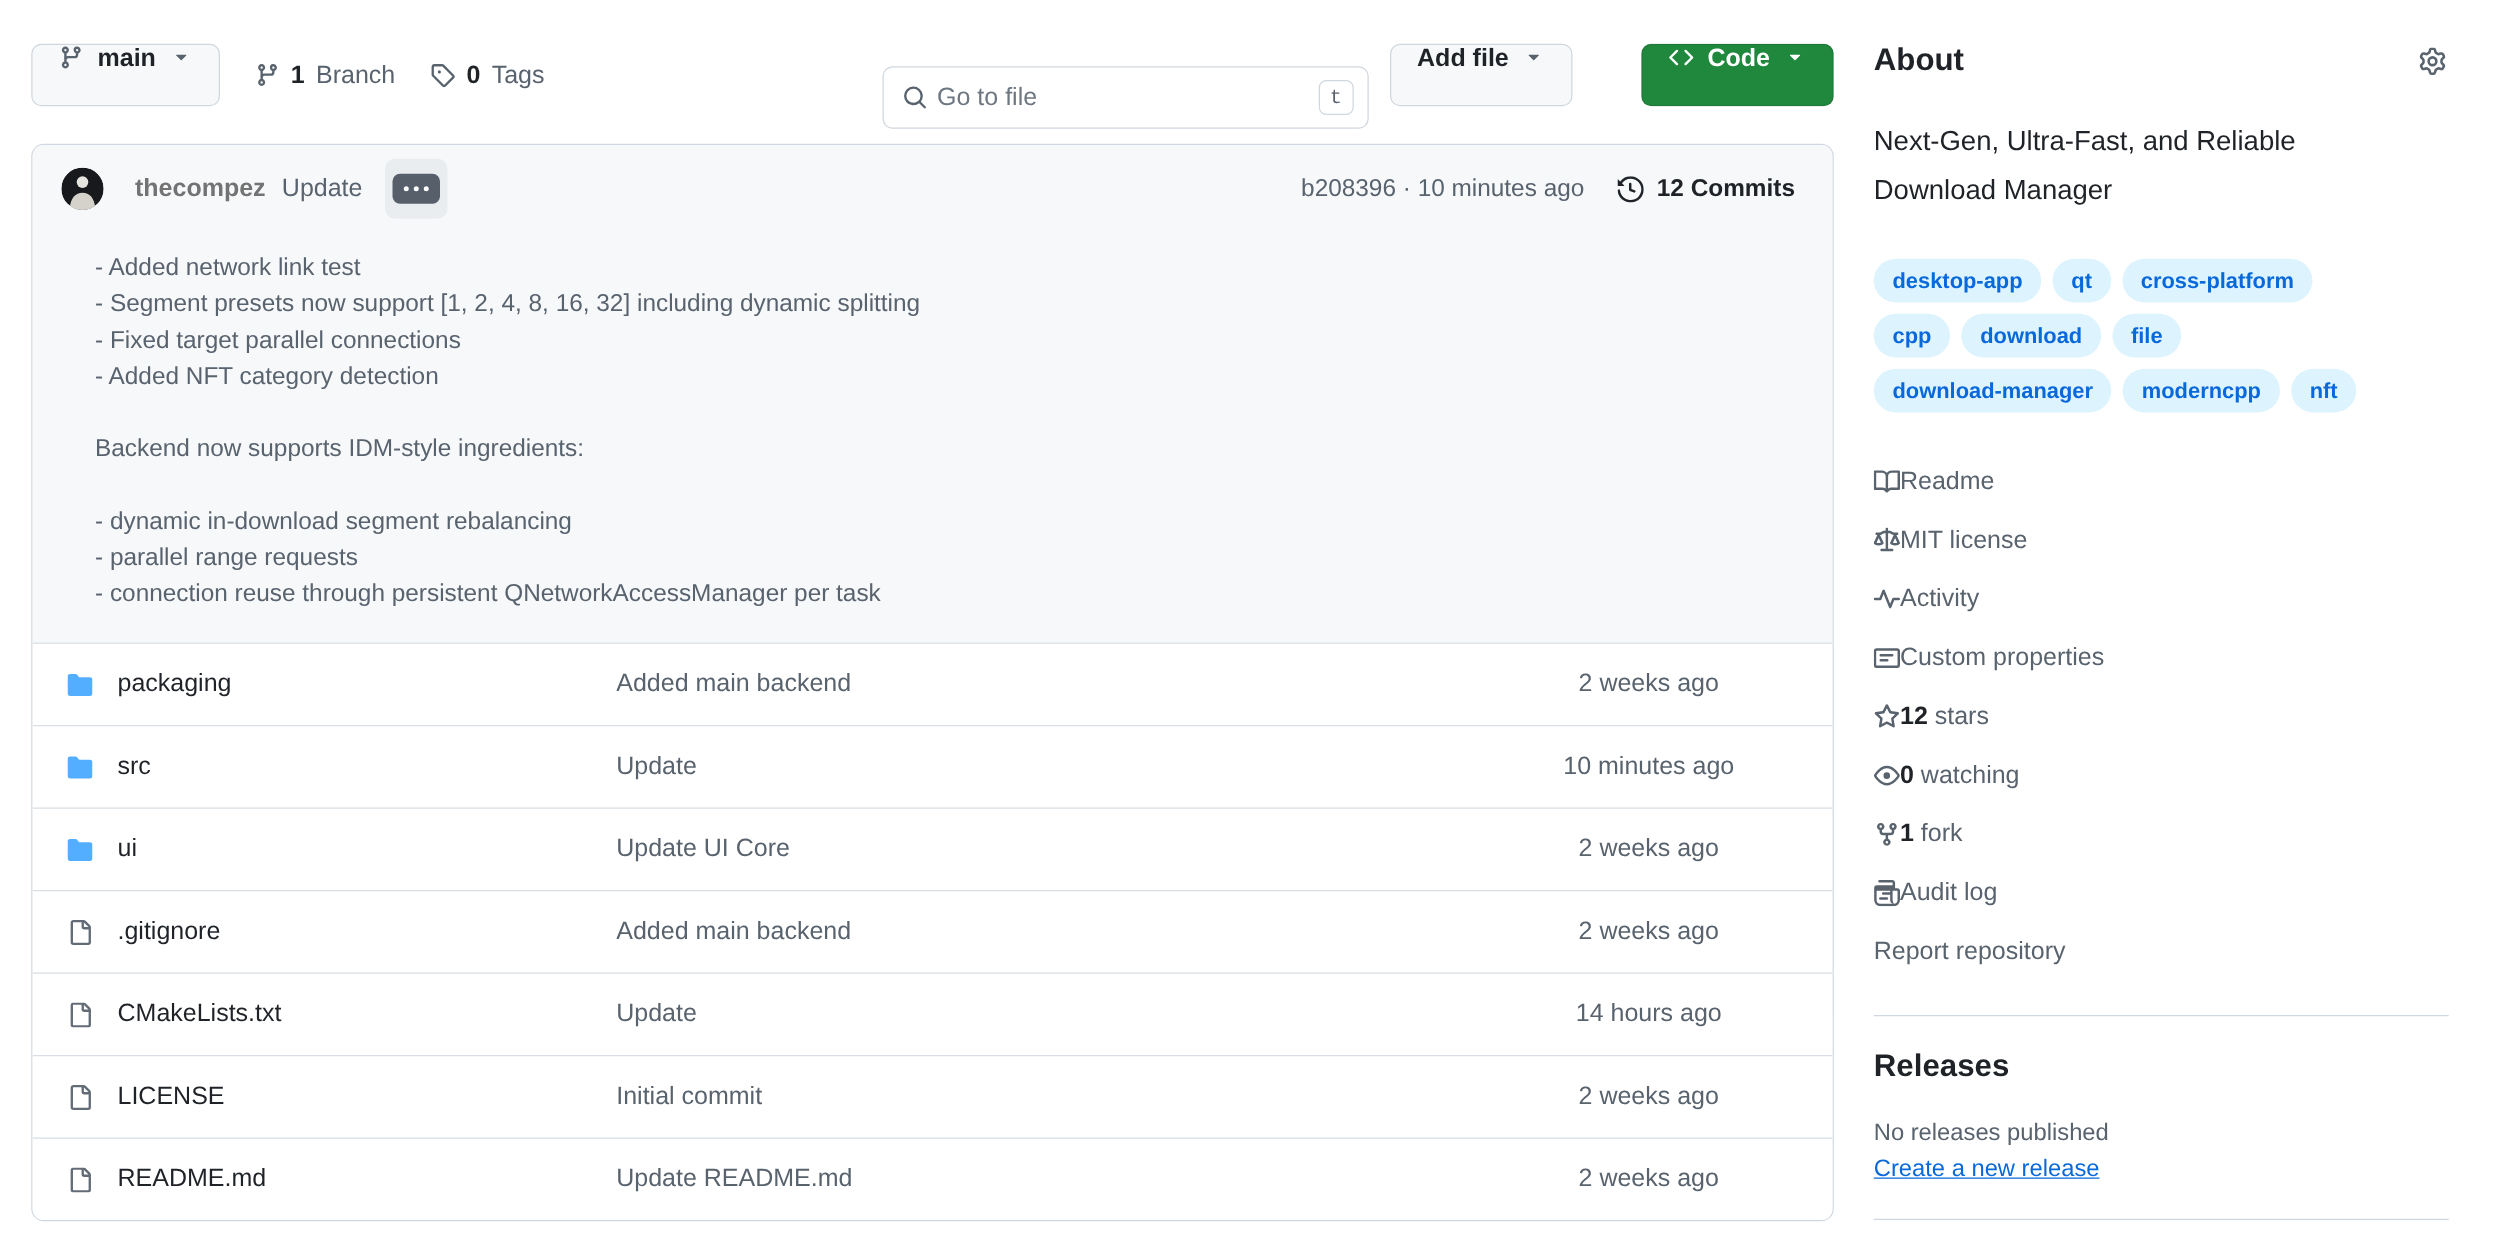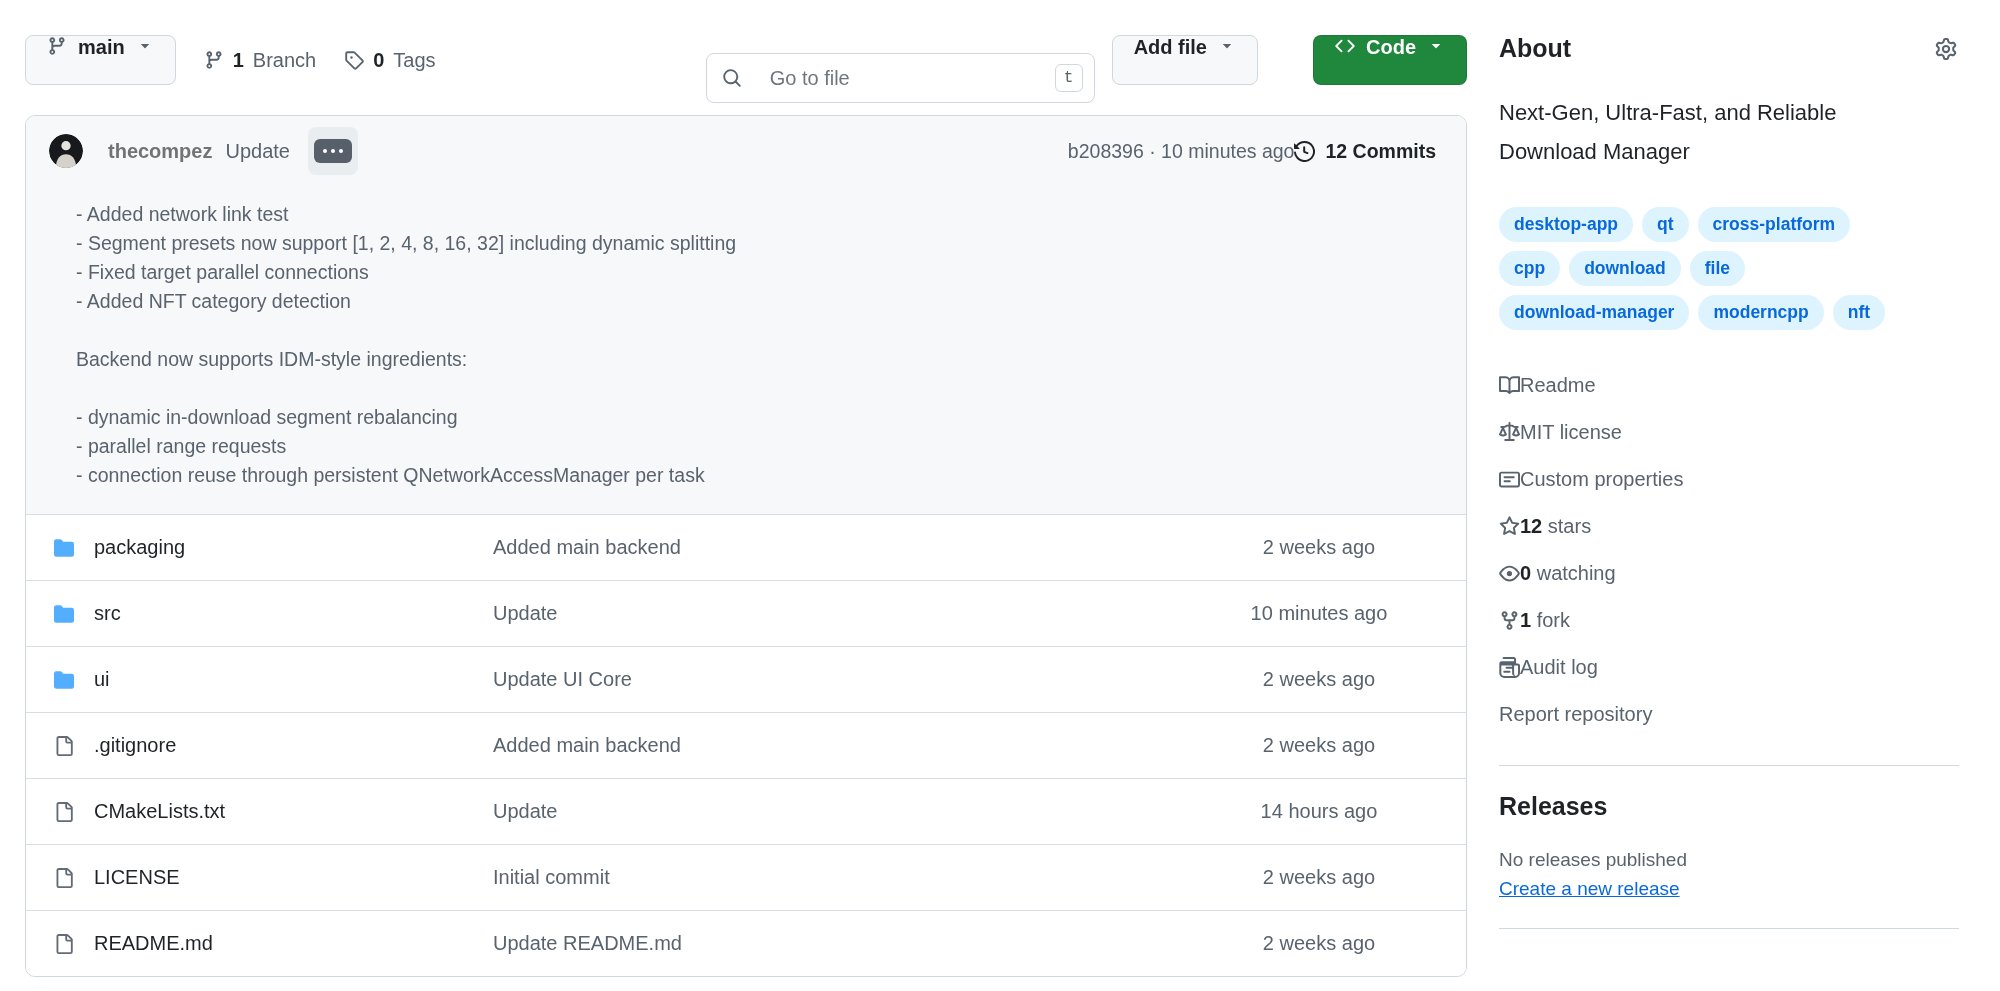--- a/index.html
+++ b/index.html
@@ -13,38 +13,38 @@
   .toolbar-left { display:flex; align-items:center; }
   .toolbar-right { display:flex; align-items:center; gap:17px; }
   .btn { display:inline-flex; align-items:flex-start; gap:11px; height:50px; padding:0 21px; border:1px solid #d0d7de; border-radius:8px;
          background:#f6f8fa; font-size:20px; font-weight:700; color:#1f2328; cursor:pointer; font-family:inherit; }
   .btn .octicon { color:#59636e; }
   .btn-primary { background:#1f883d; border-color:rgba(31,35,40,0.15); color:#ffffff;margin-left:38px; }
   .btn-primary .octicon { color:#ffffff; }
   .count-link { display:inline-flex; align-items:center; gap:9px; margin-left:28px; font-size:20px; color:#59636e; text-decoration:none; cursor:pointer; }
   .count-link b { color:#1f2328; font-weight:700; }
   .count-link .octicon { color:#59636e; }
-  .search { display:flex; align-items:center; gap:28px; width:389px; height:50px; border:1px solid #d0d7de; border-radius:8px;
+  .search { display:flex; align-items:center; gap:8px; width:389px; height:50px; border:1px solid #d0d7de; border-radius:8px;
             background:#fff; padding:0 11px 0 15px; color:#59636e;margin-top:36px; }
   .search input { flex:1; border:none; outline:none; font-size:20px; color:#1f2328; font-family:inherit; min-width:0; background:transparent; }
   .search input::placeholder { color:#6e7781; }
   .kbd { width:28px; height:28px; border:1px solid #d0d7de; border-radius:6px; display:flex; align-items:center; justify-content:center;
          font-size:16px; color:#59636e; font-family:"Liberation Mono",monospace; }
 
   
   .repo-box { margin-top:30px; border:1px solid #d0d7de; border-radius:10px; overflow:hidden; }
   .commit-header { background:#f6f8fa; height:70px; display:flex; align-items:center; padding:0 30px 0 23px; }
   .avatar { width:34px; height:34px; border-radius:50%; overflow:hidden; flex:none; cursor:pointer; }
   .author { font-size:20px; font-weight:700; color:#737373; margin-left:25px; text-decoration:none; cursor:pointer; }
   .commit-msg { font-size:20px; color:#59636e; margin-left:13px; text-decoration:none; cursor:pointer; }
   .ellipsis-btn { margin-left:18px; width:50px; height:48px; border:none; background:#eaedf0; border-radius:8px;
                   display:flex; align-items:center; justify-content:center; cursor:pointer; }
   .ellipsis-inner { width:38px; height:24px; background:#57606a; border-radius:6px; display:flex; align-items:center; justify-content:center; gap:4px; }
   .ellipsis-inner i { width:4px; height:4px; border-radius:50%; background:#ffffff; }
-  .commit-meta { margin-left:auto; display:flex; align-items:center; }
+  .commit-meta { margin-left:auto; display:flex; align-items:center; gap:27px; }
   .sha-time { font-size:19.5px; color:#59636e; text-decoration:none; cursor:pointer; }
   .commits-link { display:inline-flex; align-items:center; gap:10px; text-decoration:none; cursor:pointer; }
   .commits-link .octicon { color:#1f2328; }
   .commits-count { font-size:19.5px; font-weight:700; color:#1f2328; }
   .commit-desc { background:#f6f8fa; padding:14px 30px 24px 50px; font-size:19.5px; line-height:29px; color:#59636e; white-space:pre-line; }
 
   
   .file-row { display:flex; align-items:center; height:66px; border-top:1px solid #d8dee4; padding:0 32px 0 28px; background:#fff; }
   .cell-name { display:flex; align-items:center; gap:20px; width:439px; flex:none; }
   .cell-name .octicon-dir { color:#54aeff; }
@@ -280,20 +280,26 @@
           <span>Readme</span>
         </li>
         <li class="meta-item">
           <svg class="octicon " width="21" height="21" viewBox="0 0 16 16" fill="currentColor" aria-hidden="true">
             <path d="M8.75.75V2h.985c.304 0 .603.08.867.231l1.29.736c.038.022.08.033.124.033h2.234a.75.75 0 0 1 0 1.5h-.427l2.111 4.692a.75.75 0 0 1-.154.838l-.53-.53.529.531-.001.002-.002.002-.006.006-.016.015-.045.04c-.21.176-.441.327-.686.45C14.556 10.78 13.88 11 13 11a4.498 4.498 0 0 1-2.023-.454 3.544 3.544 0 0 1-.686-.45l-.045-.04-.016-.015-.006-.006-.004-.004v-.001a.75.75 0 0 1-.154-.838L12.178 4.5h-.162c-.305 0-.604-.079-.868-.231l-1.29-.736a.245.245 0 0 0-.124-.033H8.75V13h2.5a.75.75 0 0 1 0 1.5h-6.5a.75.75 0 0 1 0-1.5h2.5V3.5h-.984a.245.245 0 0 0-.124.033l-1.289.737c-.265.15-.564.23-.869.23h-.162l2.112 4.692a.75.75 0 0 1-.154.838l-.53-.53.529.531-.001.002-.002.002-.006.006-.016.015-.045.04c-.21.176-.441.327-.686.45C4.556 10.78 3.88 11 3 11a4.498 4.498 0 0 1-2.023-.454 3.544 3.544 0 0 1-.686-.45l-.045-.04-.016-.015-.006-.006-.004-.004v-.001a.75.75 0 0 1-.154-.838L2.178 4.5H1.75a.75.75 0 0 1 0-1.5h2.234a.249.249 0 0 0 .125-.033l1.288-.737c.265-.15.564-.23.869-.23h.984V.75a.75.75 0 0 1 1.5 0Zm2.945 8.477c.285.135.718.273 1.305.273s1.02-.138 1.305-.273L13 6.327Zm-10 0c.285.135.718.273 1.305.273s1.02-.138 1.305-.273L3 6.327Z"></path>
           </svg>
           <span>MIT license</span>
         </li>
         <li class="meta-item">
           <svg class="octicon " width="21" height="21" viewBox="0 0 16 16" fill="currentColor" aria-hidden="true">
+            <path d="M6 2c.306 0 .582.187.696.471L10 10.731l1.304-3.26A.751.751 0 0 1 12 7h3.25a.75.75 0 0 1 0 1.5h-2.742l-1.812 4.528a.751.751 0 0 1-1.392 0L6 4.77 4.696 8.03A.75.75 0 0 1 4 8.5H.75a.75.75 0 0 1 0-1.5h2.742l1.812-4.529A.751.751 0 0 1 6 2Z"></path>
+          </svg>
+          <span>Activity</span>
+        </li>
+        <li class="meta-item">
+          <svg class="octicon " width="21" height="21" viewBox="0 0 16 16" fill="currentColor" aria-hidden="true">
             <path d="M0 3.75C0 2.784.784 2 1.75 2h12.5c.966 0 1.75.784 1.75 1.75v8.5A1.75 1.75 0 0 1 14.25 14H1.75A1.75 1.75 0 0 1 0 12.25Zm1.75-.25a.25.25 0 0 0-.25.25v8.5c0 .138.112.25.25.25h12.5a.25.25 0 0 0 .25-.25v-8.5a.25.25 0 0 0-.25-.25ZM3.5 6.25a.75.75 0 0 1 .75-.75h7a.75.75 0 0 1 0 1.5h-7a.75.75 0 0 1-.75-.75Zm.75 2.25h4a.75.75 0 0 1 0 1.5h-4a.75.75 0 0 1 0-1.5Z"></path>
           </svg>
           <span>Custom properties</span>
         </li>
         <li class="meta-item">
           <svg class="octicon " width="21" height="21" viewBox="0 0 16 16" fill="currentColor" aria-hidden="true">
             <path d="M8 .25a.75.75 0 0 1 .673.418l1.882 3.815 4.21.612a.75.75 0 0 1 .416 1.279l-3.046 2.97.719 4.192a.751.751 0 0 1-1.088.791L8 12.347l-3.766 1.98a.75.75 0 0 1-1.088-.79l.72-4.194L.818 6.374a.75.75 0 0 1 .416-1.28l4.21-.611L7.327.668A.75.75 0 0 1 8 .25Zm0 2.445L6.615 5.5a.75.75 0 0 1-.564.41l-3.097.45 2.24 2.184a.75.75 0 0 1 .216.664l-.528 3.084 2.769-1.456a.75.75 0 0 1 .698 0l2.77 1.456-.53-3.084a.75.75 0 0 1 .216-.664l2.24-2.183-3.096-.45a.75.75 0 0 1-.564-.41L8 2.694Z"></path>
           </svg>
           <span><b>12</b> stars</span>
         </li>

